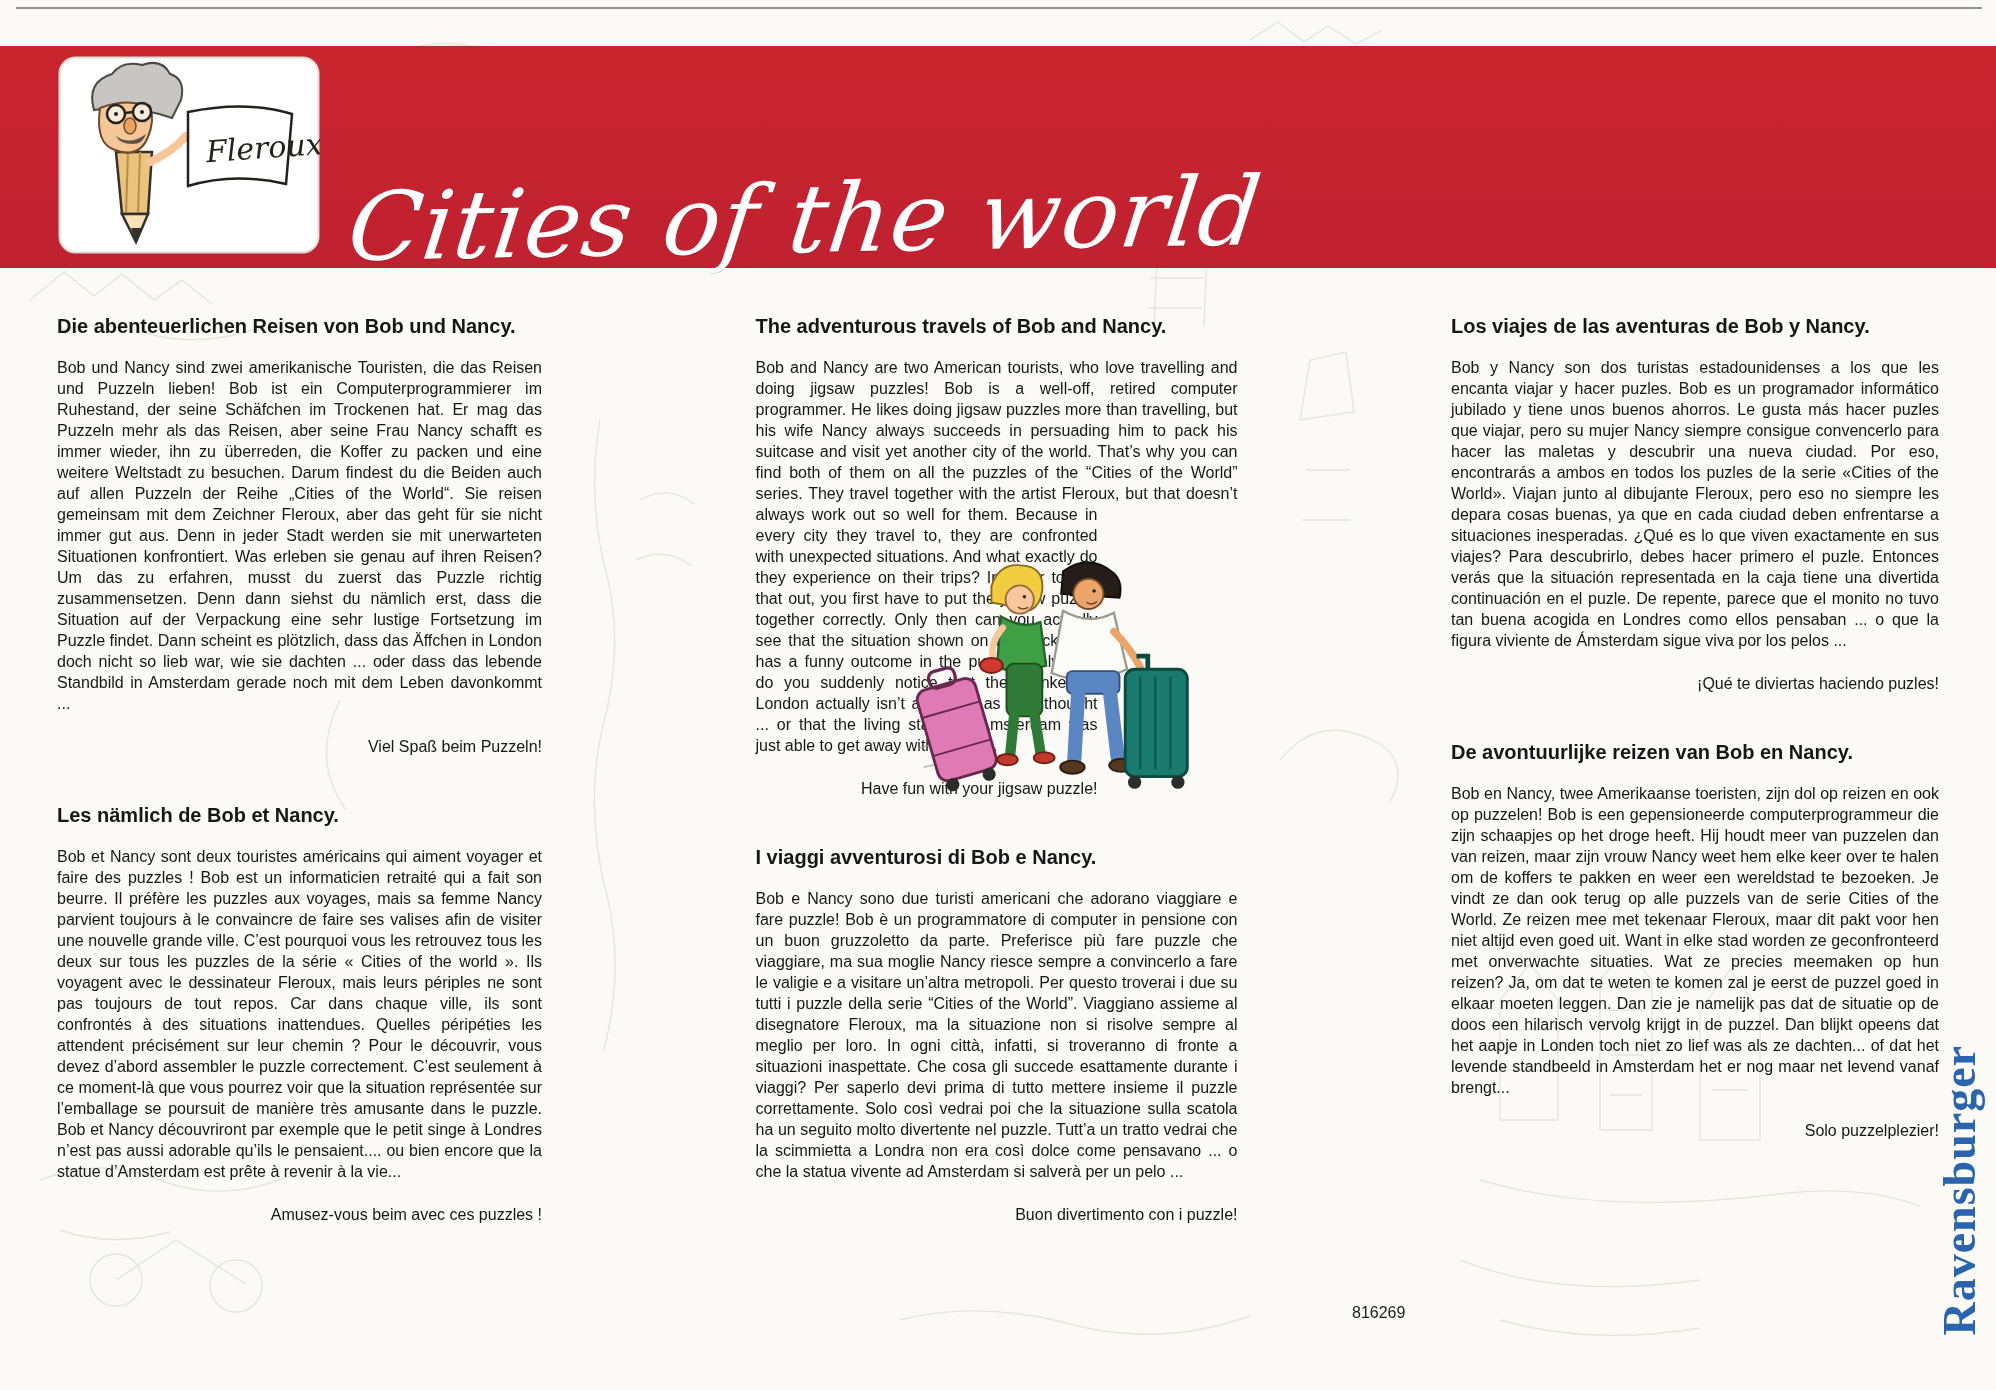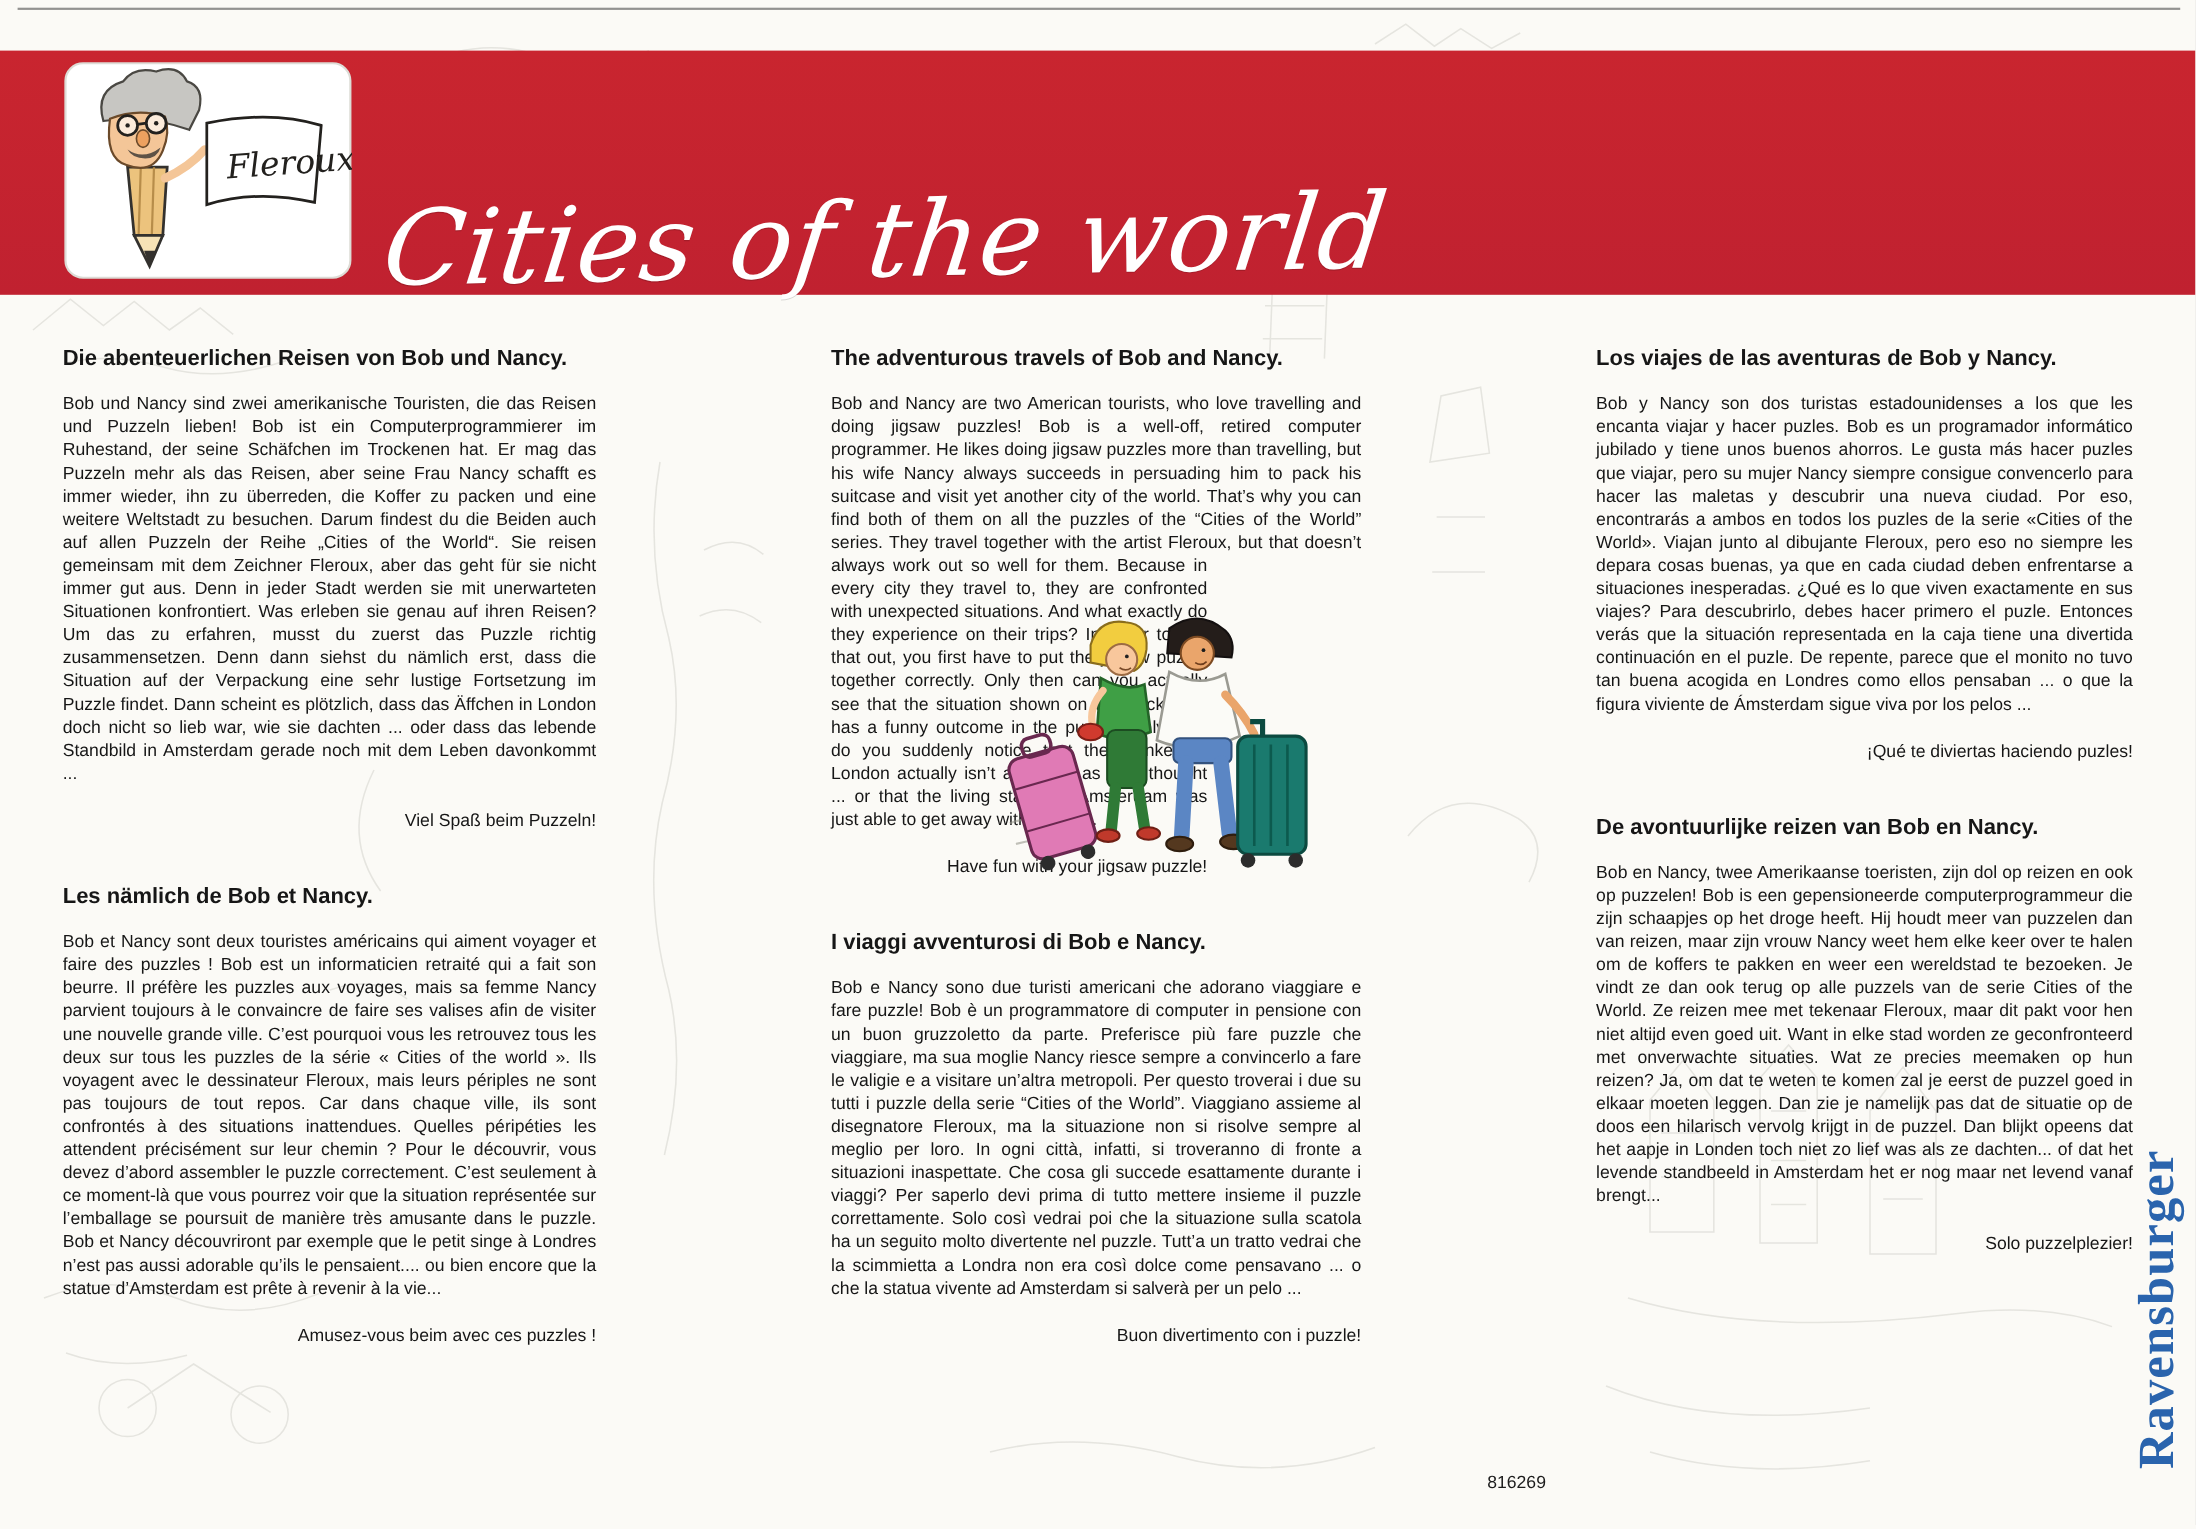--- a/index.html
+++ b/index.html
@@ -55,21 +55,21 @@
   .col-2 { width:482px; }
   .col-3 { width:488px; }
   .section-heading { font-size:20px; font-weight:700; margin:0 0 20px 0; text-align:left; }
   .para { margin:0 0 22px 0; }
   .signoff { margin:0 0 48px 0; text-align:right; }
   .illu-spacer { float:right; width:132px; height:430px; margin-left:8px;
                  shape-outside:inset(148px 0 0 0); }
   .illustration { position:absolute; left:145px; top:195px; width:292px; z-index:2; }
 
   
-  .article-number { position:absolute; left:1352px; top:1340px; font-size:16px; color:#1c1c1c; z-index:1; }
+  .article-number { position:absolute; left:1352px; top:1304px; font-size:16px; color:#1c1c1c; z-index:1; }
   .ravensburger {
     position:absolute; right:10px; bottom:54px; z-index:2;
     writing-mode:vertical-rl; transform:rotate(180deg);
     font-family:"Liberation Serif", serif; font-weight:700;
     font-size:46px; letter-spacing:1px; color:#2a64ad;
   }
 </style>
 </head>
 <body>
 

